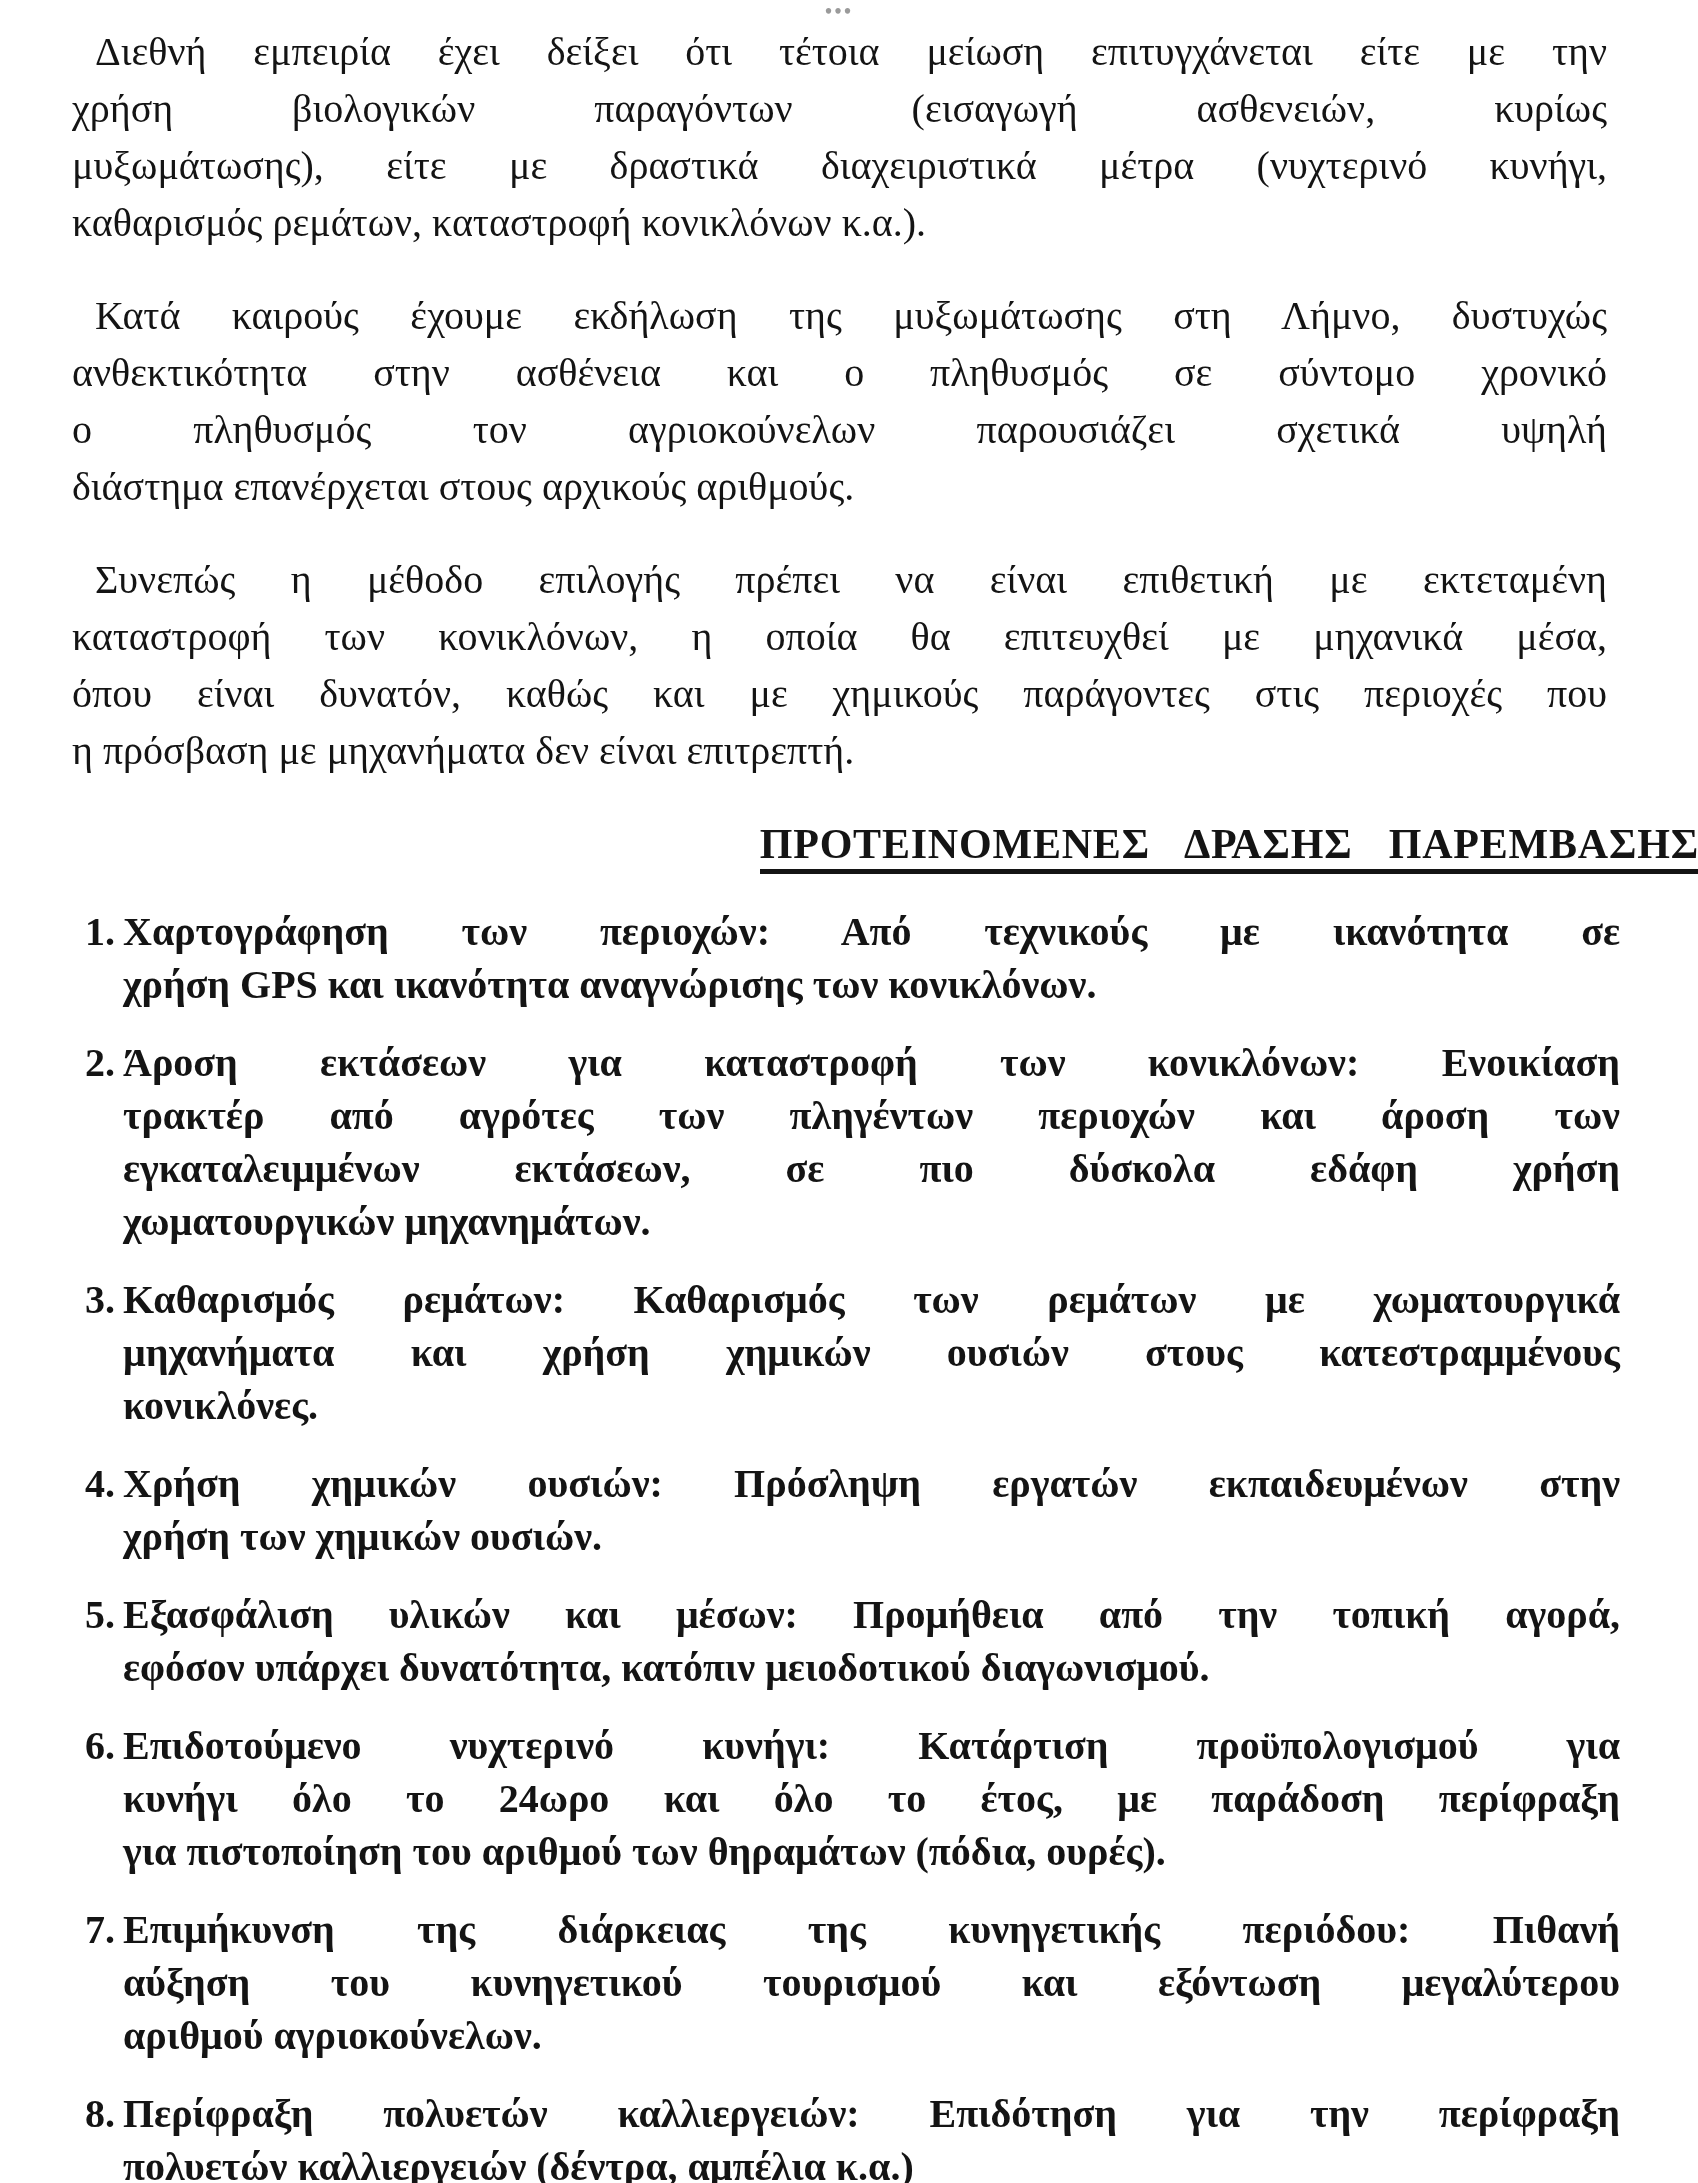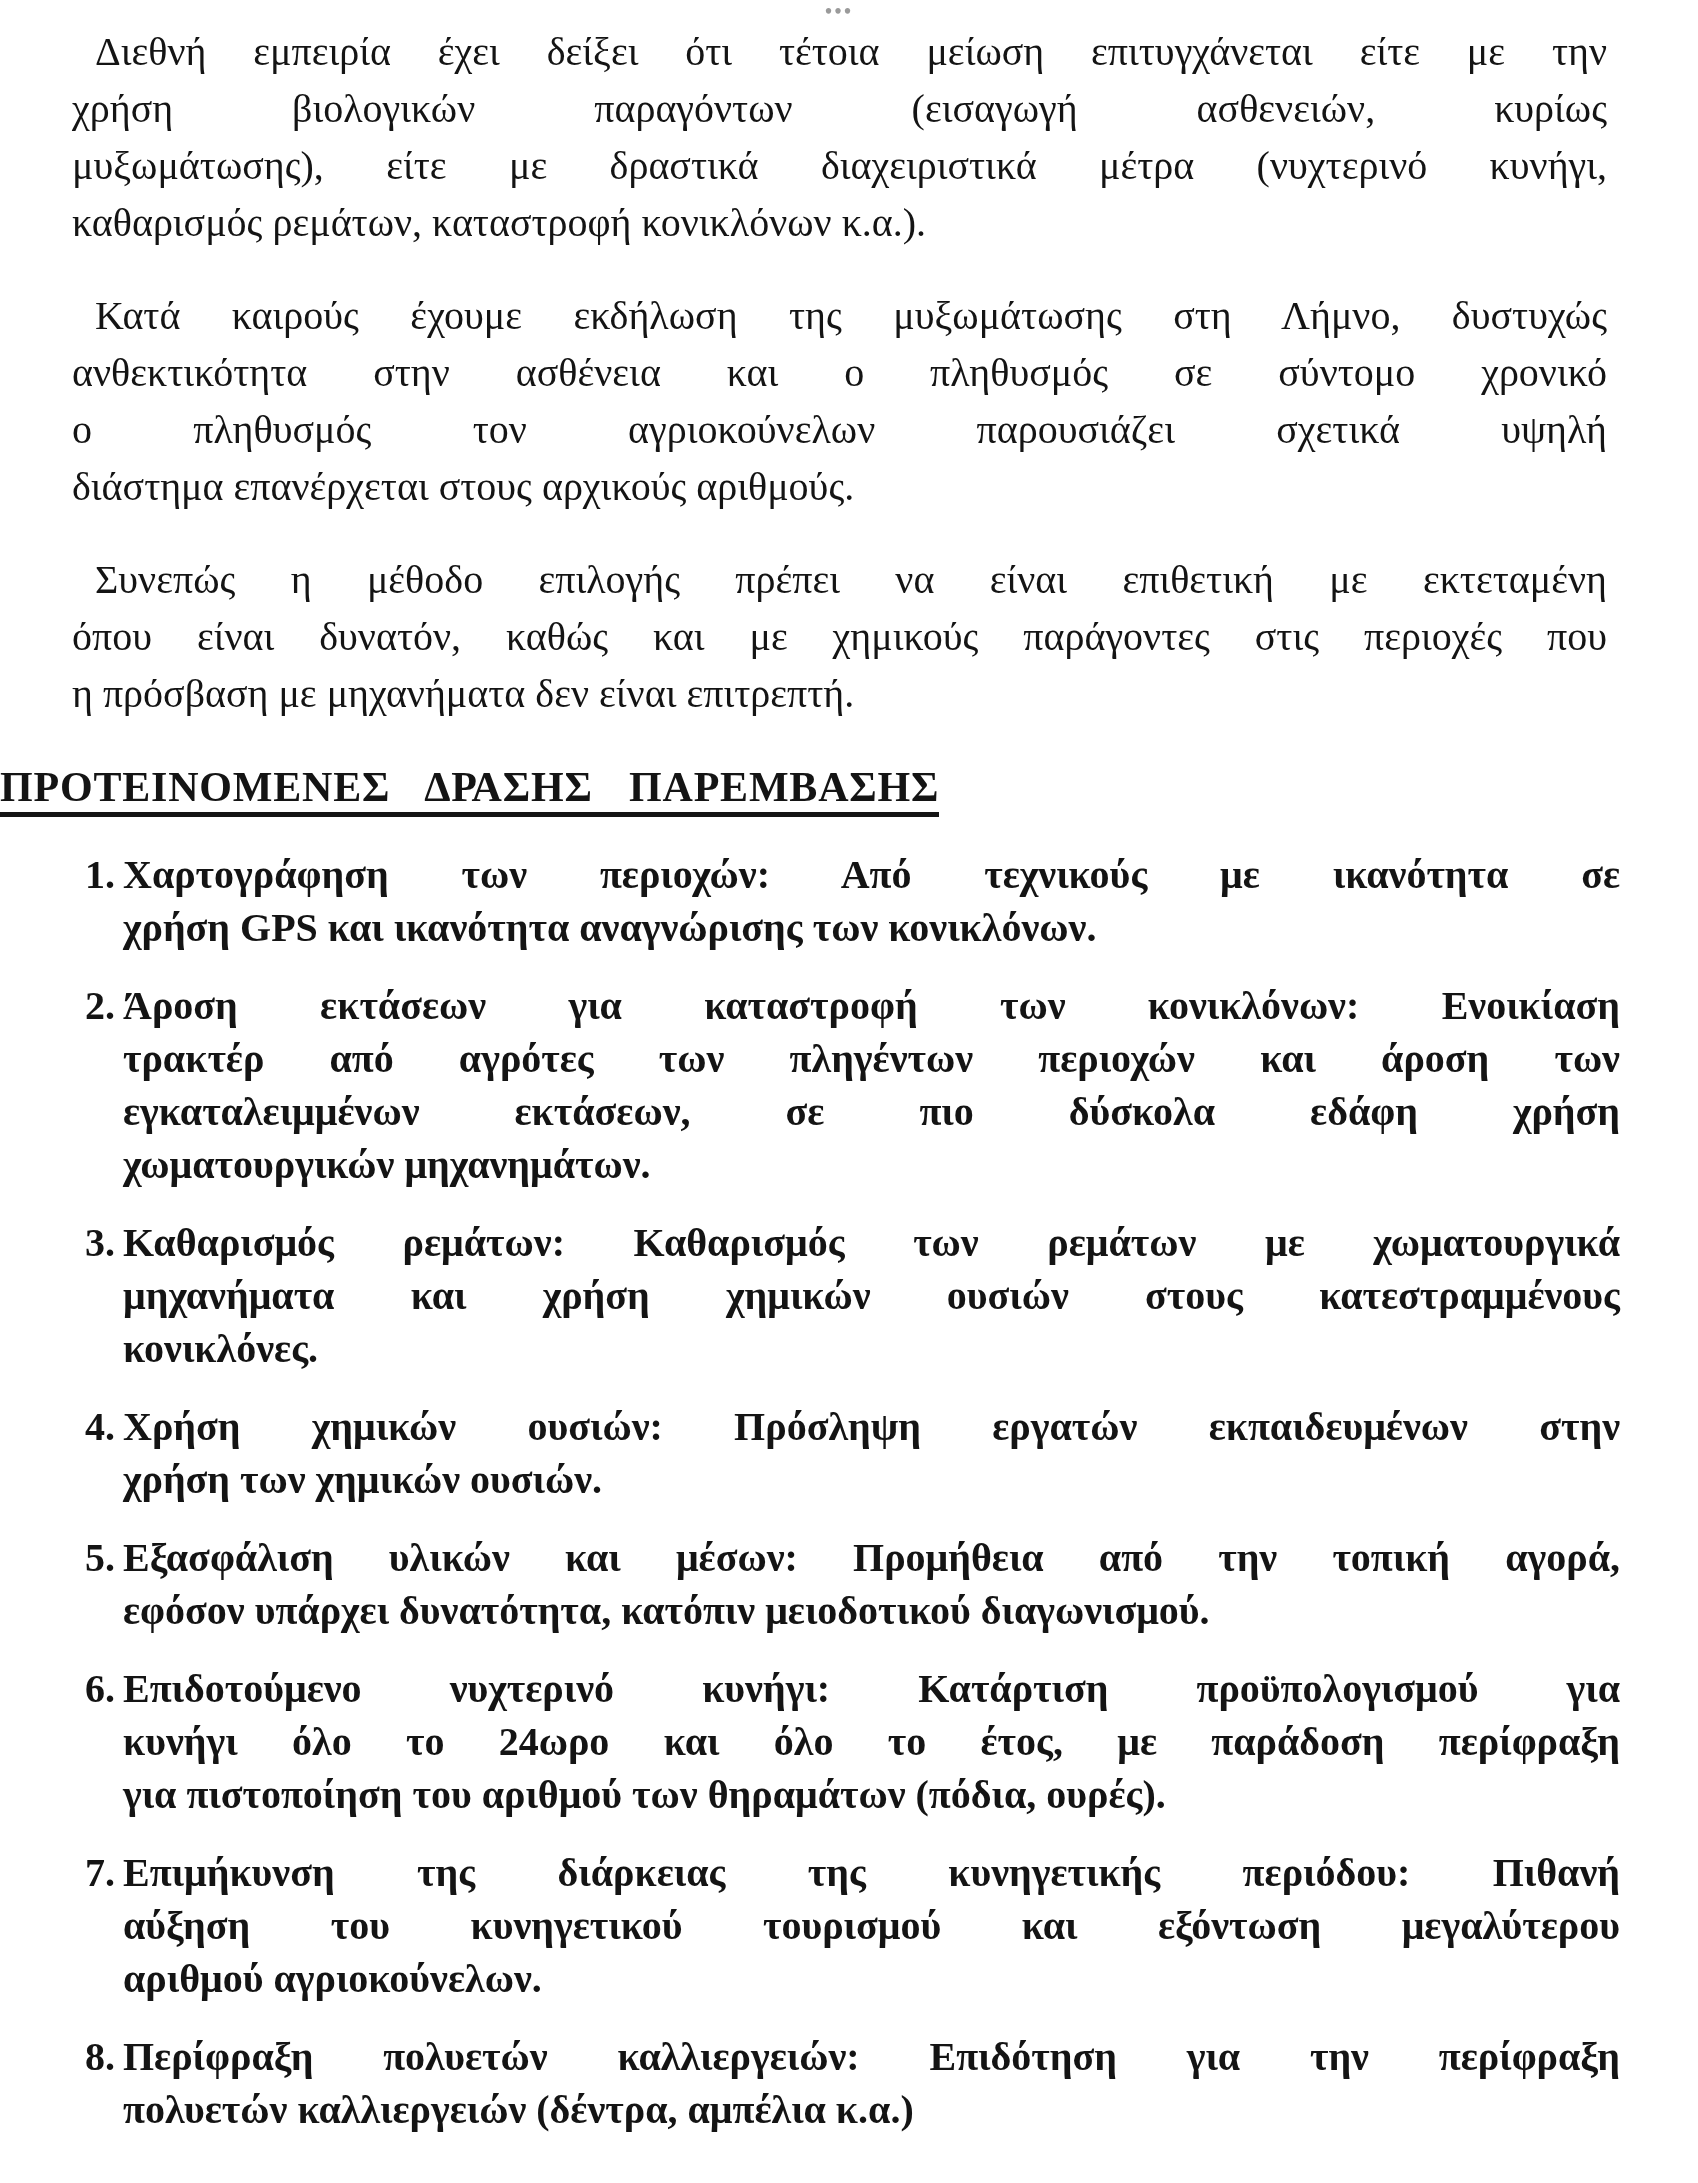--- a/index.html
+++ b/index.html
@@ -22,21 +22,21 @@
   }
   .line {
     display: block;
     text-align: justify;
     text-align-last: justify;
   }
   .line.last { text-align-last: left; }
   .line.ind  { padding-left: 23px; margin-top: 16px; }
   .heading {
     margin: 0 0 31px 0;
-    text-align: left;
+    text-align: right;
     font-size: 42px;
     line-height: 59px;
     font-weight: bold;
   }
   .heading-text {
     word-spacing: 25px;
     letter-spacing: 0.8px;
     border-bottom: 5px solid #141414;
     padding-bottom: 2.5px;
   }
@@ -75,20 +75,21 @@
 
   <p class="para">
     <span class="line ind">Κατά καιρούς έχουμε εκδήλωση της μυξωμάτωσης στη Λήμνο, δυστυχώς</span>
     <span class="line">ανθεκτικότητα στην ασθένεια και ο πληθυσμός σε σύντομο χρονικό</span>
     <span class="line">ο πληθυσμός τον αγριοκούνελων παρουσιάζει σχετικά υψηλή</span>
     <span class="line last">διάστημα επανέρχεται στους αρχικούς αριθμούς.</span>
   </p>
 
   <p class="para">
     <span class="line ind">Συνεπώς η μέθοδο επιλογής πρέπει να είναι επιθετική με εκτεταμένη</span>
+    <span class="line">καταστροφή των κονικλόνων, η οποία θα επιτευχθεί με μηχανικά μέσα,</span>
     <span class="line">όπου είναι δυνατόν, καθώς και με χημικούς παράγοντες στις περιοχές που</span>
     <span class="line last">η πρόσβαση με μηχανήματα δεν είναι επιτρεπτή.</span>
   </p>
 
   <h2 class="heading">
     <span class="heading-text">ΠΡΟΤΕΙΝΟΜΕΝΕΣ ΔΡΑΣΗΣ ΠΑΡΕΜΒΑΣΗΣ</span>
   </h2>
 
   <ol class="list">
 

